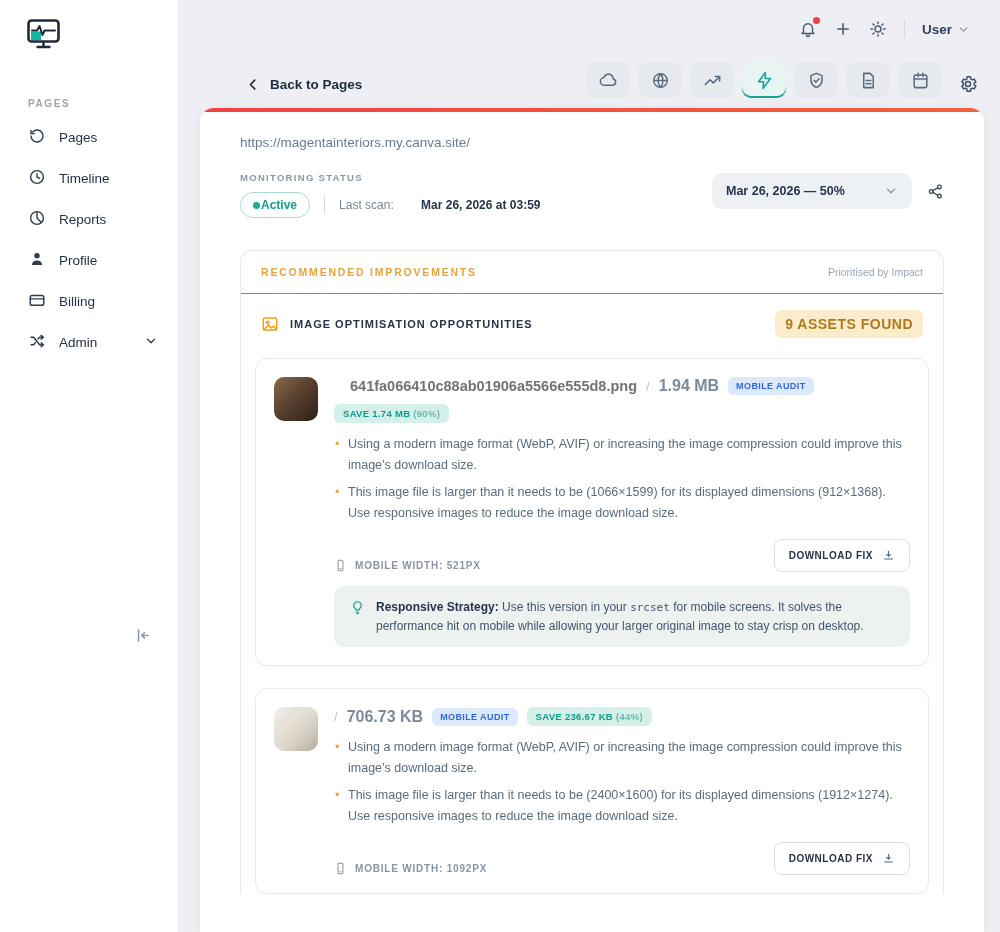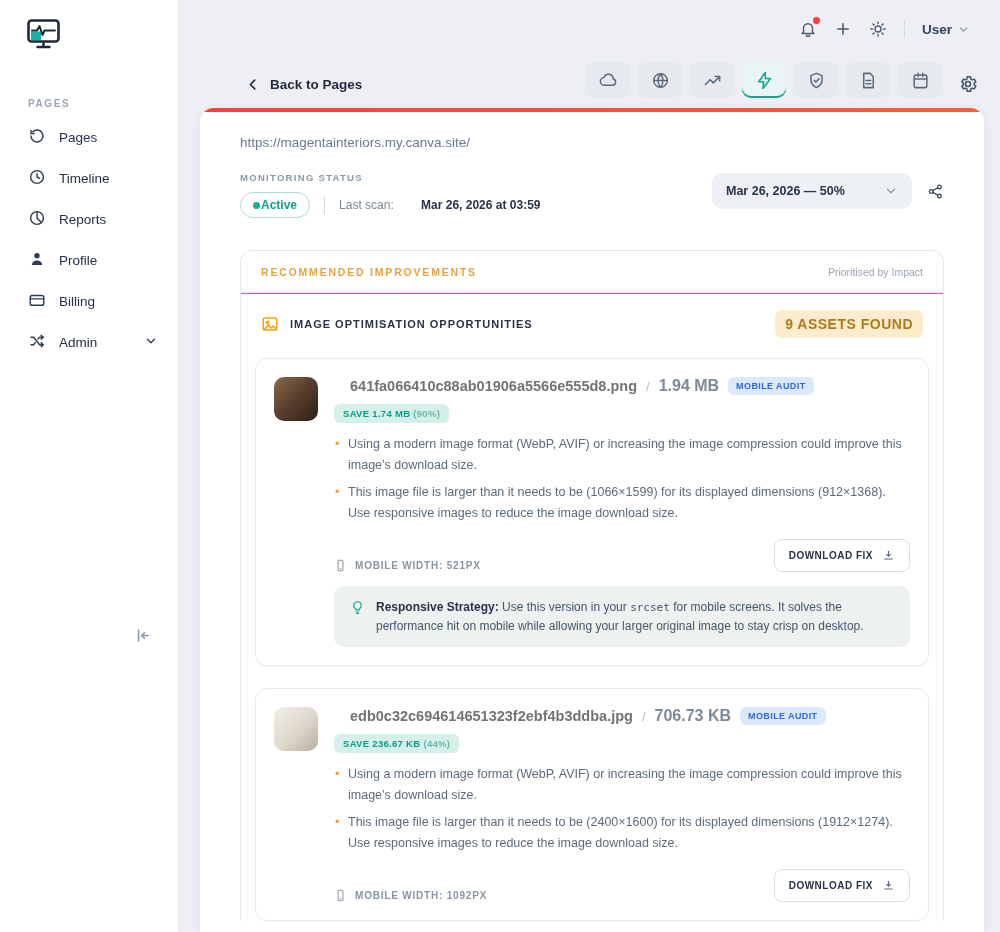--- a/index.html
+++ b/index.html
@@ -374,21 +374,20 @@
               </div>
             </div>
           </div>
         </div>
 
         <div class="asset-card">
           <div class="asset-top">
             <div class="thumb" style="background:linear-gradient(135deg,#f3efe8 0%,#ded7cc 55%,#b7ae9f 100%)"></div>
             <div class="asset-body">
               <div class="title-row">
-                <span class="filename">edb0c32c694614651323f2ebf4b3ddba.jpg</span>
                 <span class="slash">/</span>
                 <span class="size">706.73 KB</span>
                 <span class="audit-badge">MOBILE AUDIT</span>
                 <span class="save-badge"><span>SAVE 236.67 KB</span><span class="pct">(44%)</span></span>
               </div>
               <ul class="bullets">
                 <li>Using a modern image format (WebP, AVIF) or increasing the image compression could improve this image’s download size.</li>
                 <li>This image file is larger than it needs to be (2400×1600) for its displayed dimensions (1912×1274). Use responsive images to reduce the image download size.</li>
               </ul>
               <div class="asset-foot">

